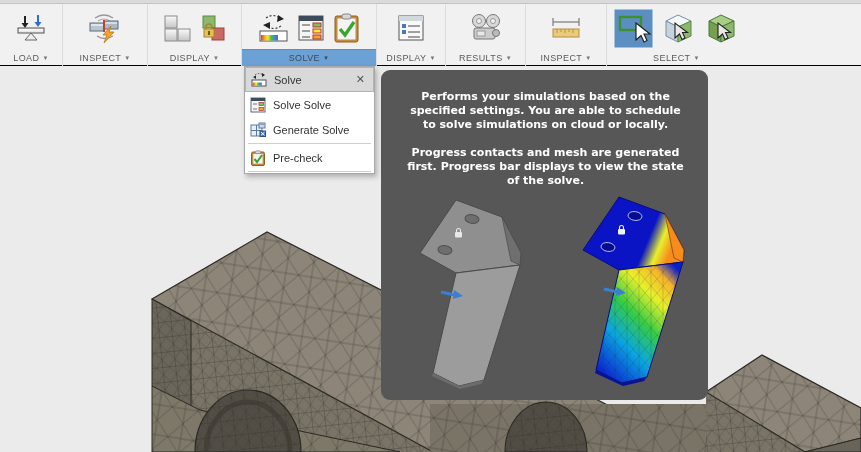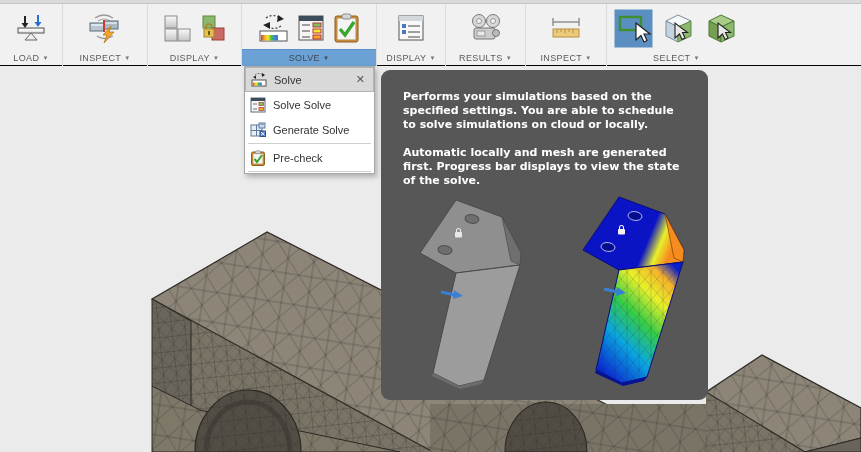--- a/index.html
+++ b/index.html
@@ -30,21 +30,21 @@
   .mitem { height:25px; display:flex; align-items:center; gap:7px; padding:0 5px; font-size:11px; color:#333; cursor:pointer; }
   .mitem.selected { background:#d9d9d9; border:1px solid #b3b3b3; }
   .mclose { margin-left:auto; color:#555; font-size:11px; padding-right:3px; cursor:pointer; }
   .msep { height:1px; background:#cfcfcf; margin:1px 3px; }
 
   
   #tooltip { position:absolute; left:381px; top:70px; width:327px; height:330px;
              background:#575757; border-radius:9px; z-index:20; color:#ffffff; }
   #tooltip .tip-text { padding:20px 20px 0 22px; font-family:"DejaVu Sans", sans-serif;
                        font-size:11px; font-weight:bold; line-height:14px; }
-  #tooltip .tip-text p { margin-bottom:14px; }
+  #tooltip .tip-text p { margin-bottom:14px;text-align:center; }
   #tipimgs { position:absolute; left:0; top:118px; }
 </style>
 </head>
 <body>
 
 <svg id="scene" viewBox="0 0 861 452">
   <defs>
     <pattern id="tri" width="26" height="30" patternUnits="userSpaceOnUse" patternTransform="rotate(9)">
       <path d="M0,15 L13,0 L26,15 L13,30 Z M13,0 L13,30 M0,15 L26,15" fill="none" stroke="#2f2d27" stroke-width="0.8" opacity="0.45"></path>
     </pattern>
@@ -352,21 +352,21 @@
       <path d="M4.5,9 L7,12 L12,5" fill="none" stroke="#3aa52e" stroke-width="2"></path>
     </svg>
     <span>Pre-check</span>
   </div>
   <div class="msep"></div>
 </div>
 
 <div id="tooltip">
   <div class="tip-text">
     <p>Performs your simulations based on the specified settings. You are able to schedule to solve simulations on cloud or locally.</p>
-    <p>Automatic locally and mesh are generated first. Progress bar displays to view the state of the solve.</p>
+    <p>Progress contacts and mesh are generated first. Progress bar displays to view the state of the solve.</p>
   </div>
   <svg id="tipimgs" width="327" height="212" viewBox="0 0 327 212">
     <defs>
       <linearGradient id="fea" x1="0.15" y1="1" x2="0.85" y2="0">
         <stop offset="0" stop-color="#0a1ed2"></stop>
           <stop offset="0.3" stop-color="#0aa6e0"></stop>
         <stop offset="0.52" stop-color="#35cc45"></stop>
           <stop offset="0.72" stop-color="#e8f02a"></stop>
         <stop offset="0.88" stop-color="#f7b32a"></stop>
           <stop offset="1" stop-color="#0a1ed2"></stop>

